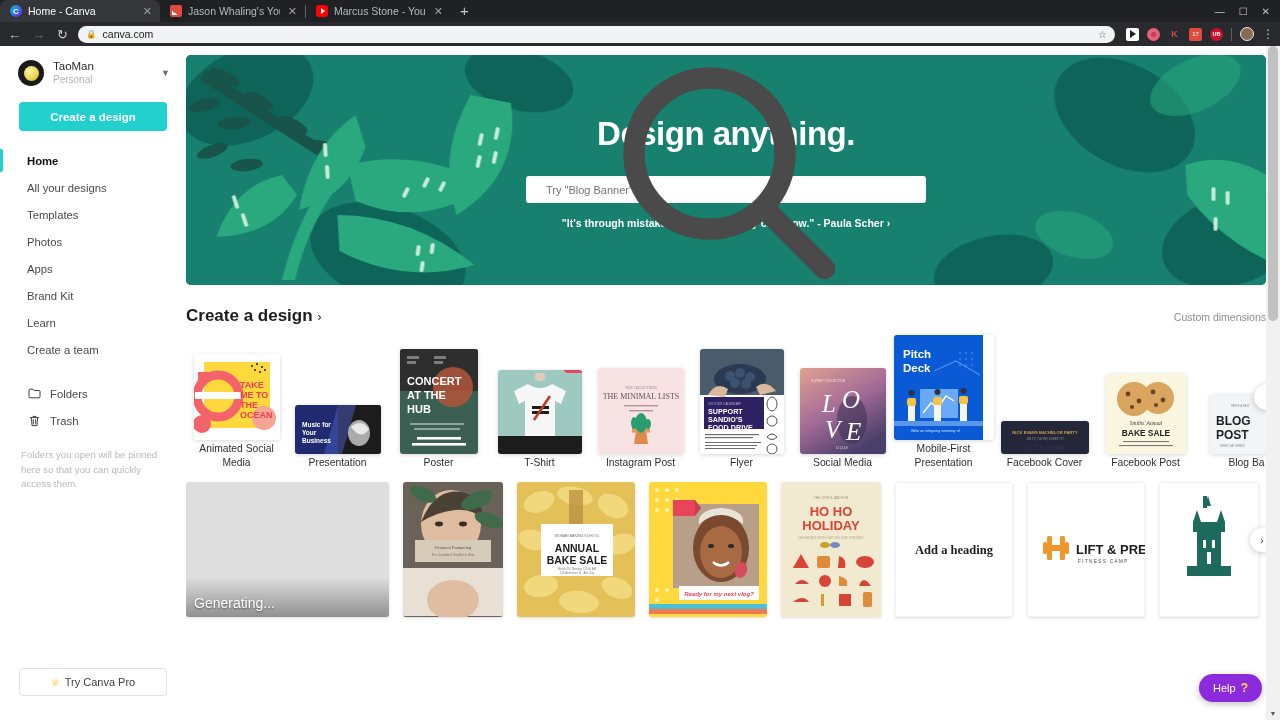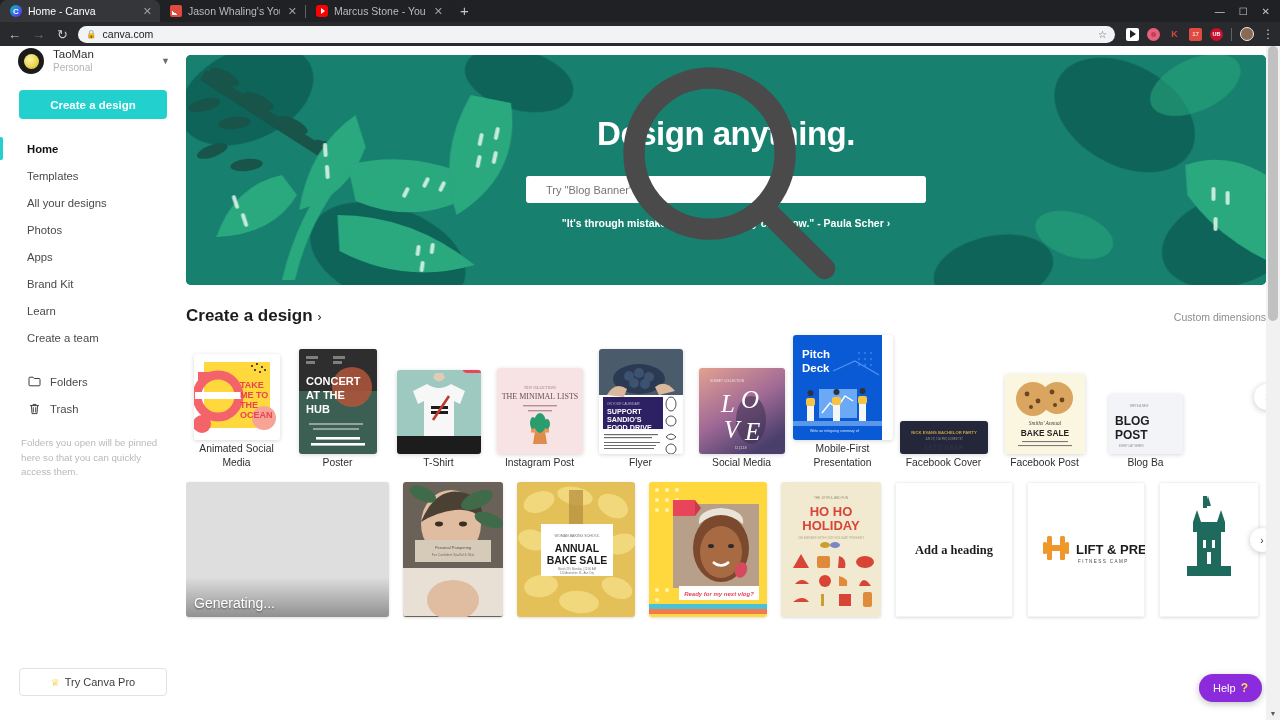--- a/index.html
+++ b/index.html
@@ -67,21 +67,21 @@
   .avatar-ext{ width:14px;height:14px;border-radius:50%;background:#8a6b52;
     border:1.5px solid #e8eaed; }
   .kebab{ color:#c8cbcf; font-size:12px; letter-spacing:0; line-height:1; }
 
   
   .page { flex:1; display:flex; background:#fff; position:relative; overflow:hidden; }
 
   
   .sidebar { width: 186px; flex:0 0 186px; background:#fff; display:flex;
     flex-direction:column; padding:0; position:relative; }
-  .acct { display:flex; align-items:center; gap:9px; padding:2px 16px 10px 18px; }
+  .acct { display:flex; align-items:center; gap:9px; padding:14px 16px 10px 18px; }
   .acct-av { width:26px;height:26px;border-radius:50%;flex:0 0 26px;
     background:#1b1b1b; display:flex;align-items:center;justify-content:center;}
   .acct-av i { width:15px;height:15px;border-radius:50%;
     background:radial-gradient(circle at 38% 35%,#fdf3a8,#e8d24b 60%,#caa92c); display:block;}
   .acct-txt { line-height:1.15; }
   .acct-name { font-size:11.5px; color:#2d2d2d; }
   .acct-sub { font-size:10px; color:#b4b4b4; margin-top:1px; }
   .acct-caret { margin-left:auto; color:#6b6b6b; font-size:9px; }
 
   .cta {
@@ -239,24 +239,24 @@
         <span class="acct-caret">▼</span>
       </div>
 
       <button class="cta">Create a design</button>
 
       <div class="navlist">
         <div class="navitem active">
           <span>Home</span>
         </div>
         <div class="navitem">
+          <span>All your designs</span>
+        </div>
+        <div class="navitem">
           <span>Templates</span>
-        </div>
-        <div class="navitem">
-          <span>All your designs</span>
         </div>
         <div class="navitem">
           <span>Photos</span>
         </div>
         <div class="navitem">
           <span>Apps</span>
         </div>
         <div class="navitem">
           <span>Brand Kit</span>
         </div>
@@ -398,20 +398,37 @@
                     <circle cx="61" cy="16" r="1"></circle>
                     <circle cx="66" cy="18" r="1"></circle>
                     <circle cx="71" cy="16" r="1"></circle>
                   </g>
             </svg>
           </div>
             </div>
           <div class="cardlabel">Animated Social Media</div>
         </div>
 
+        <div class="cardcol">
+          <div class="thumbwrap">
+              <div class="thumb" style="width:86px;height:49px;">
+            <svg width="86" height="49" viewBox="0 0 86 49">
+              <rect width="86" height="49" fill="#1f2b6e"></rect>
+              <rect x="43" width="43" height="49" fill="#1c1c1c"></rect>
+              <path d="M43 0 h18 l-14 49 h-18z" fill="#4b5bc4" opacity="0.5"></path>
+              <ellipse cx="64" cy="28" rx="11" ry="13" fill="#cfcfcf" opacity="0.8"></ellipse>
+              <path d="M56 22 q10 -9 18 2 q-8 12 -18 -2z" fill="#e8e8e8"></path>
+              <text x="7" y="22" font-family="Liberation Sans" font-size="6.5" font-weight="bold" fill="#fff">Music for</text>
+              <text x="7" y="30" font-family="Liberation Sans" font-size="6.5" font-weight="bold" fill="#fff">Your</text>
+              <text x="7" y="38" font-family="Liberation Sans" font-size="6.5" font-weight="bold" fill="#fff">Business</text>
+            </svg>
+          </div>
+            </div>
+          <div class="cardlabel">Presentation</div>
+        </div>
 
         <div class="cardcol">
           <div class="thumbwrap">
               <div class="thumb" style="width:78px;height:105px;">
             <svg width="78" height="105" viewBox="0 0 78 105">
               <rect width="78" height="105" fill="#3b5f52"></rect>
               <rect width="78" height="42" fill="#2e2e2e"></rect>
               <circle cx="53" cy="38" r="20" fill="#b1553a" opacity="0.85"></circle>
               <g fill="#cfcfcf" opacity=".5">
                     <rect x="7" y="7" width="12" height="3"></rect>

